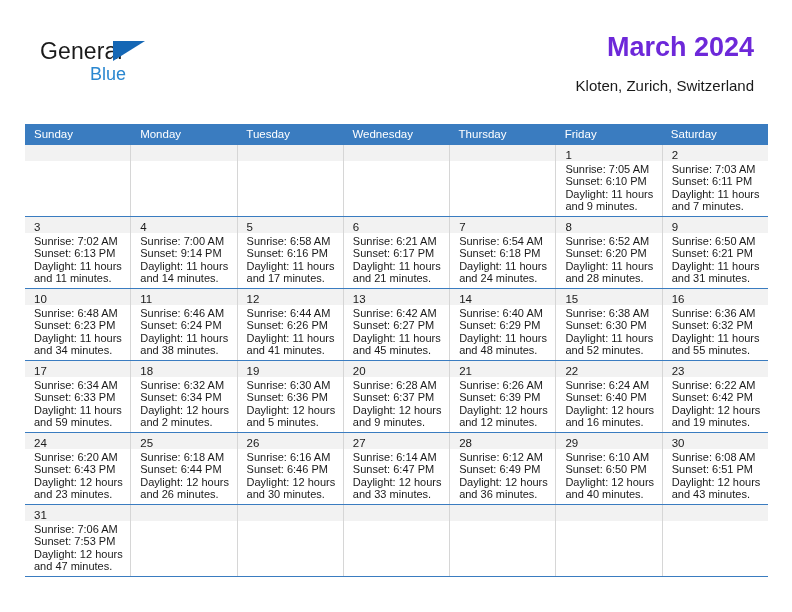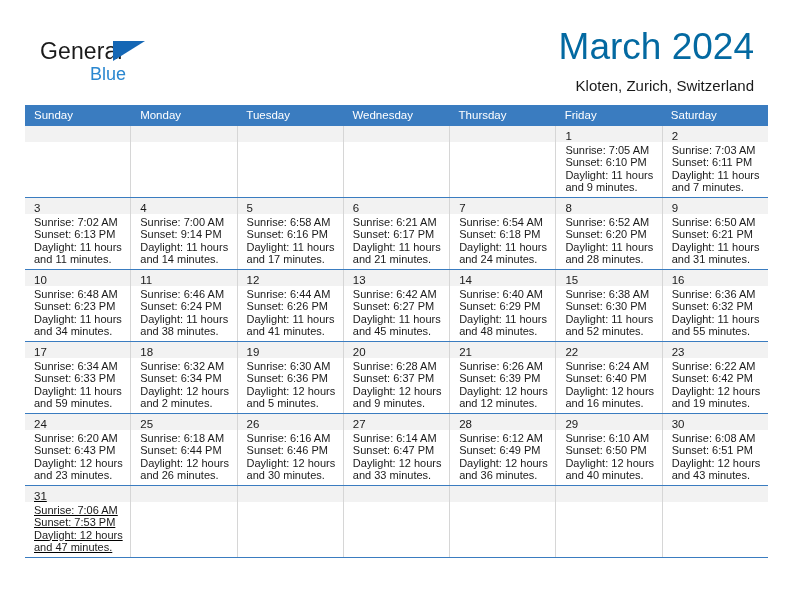--- a/index.html
+++ b/index.html
@@ -63,65 +63,66 @@
     line-height: 26px;
   }
 
   .title-block {
     position: absolute;
     right: 38px;
     top: 30px;
     text-align: right;
   }
   .month-title {
-    font-size: 37px;
-    color: #0369a1;
+    font-size: 27px;
+    color: #6d28d9;
     line-height: 34px;
     white-space: nowrap;
+    font-weight: bold;
   }
   .location {
     margin-top: 12px;
     font-size: 15px;
     color: #1a1a1a;
     line-height: 19px;
     white-space: nowrap;
   }
 
   
   .calendar {
     position: absolute;
     left: 25px;
     top: 105px;
     width: 743px;
   }
   .weekdays {
     display: flex;
     background: #3a7cc0;
     height: 21px;
+    margin-top: 19px;
   }
   .weekday {
     flex: 1 1 0;
     color: #ffffff;
     font-size: 11.5px;
     line-height: 21px;
     padding-left: 9px;
     box-sizing: border-box;
     white-space: nowrap;
   }
   .week {
     display: flex;
     border-top: 1px solid #3a7cc0;
     min-height: 71px;
   }
   .week:first-of-type {
     border-top: none;
   }
   .week.last {
     border-bottom: 1px solid #3a7cc0;
-    text-decoration: underline;
   }
   .day {
     flex: 1 1 0;
     width: 106px;
     box-sizing: border-box;
     border-right: 1px solid #d6d6d6;
     position: relative;
     background: #ffffff;
   }
   .day:last-child {

